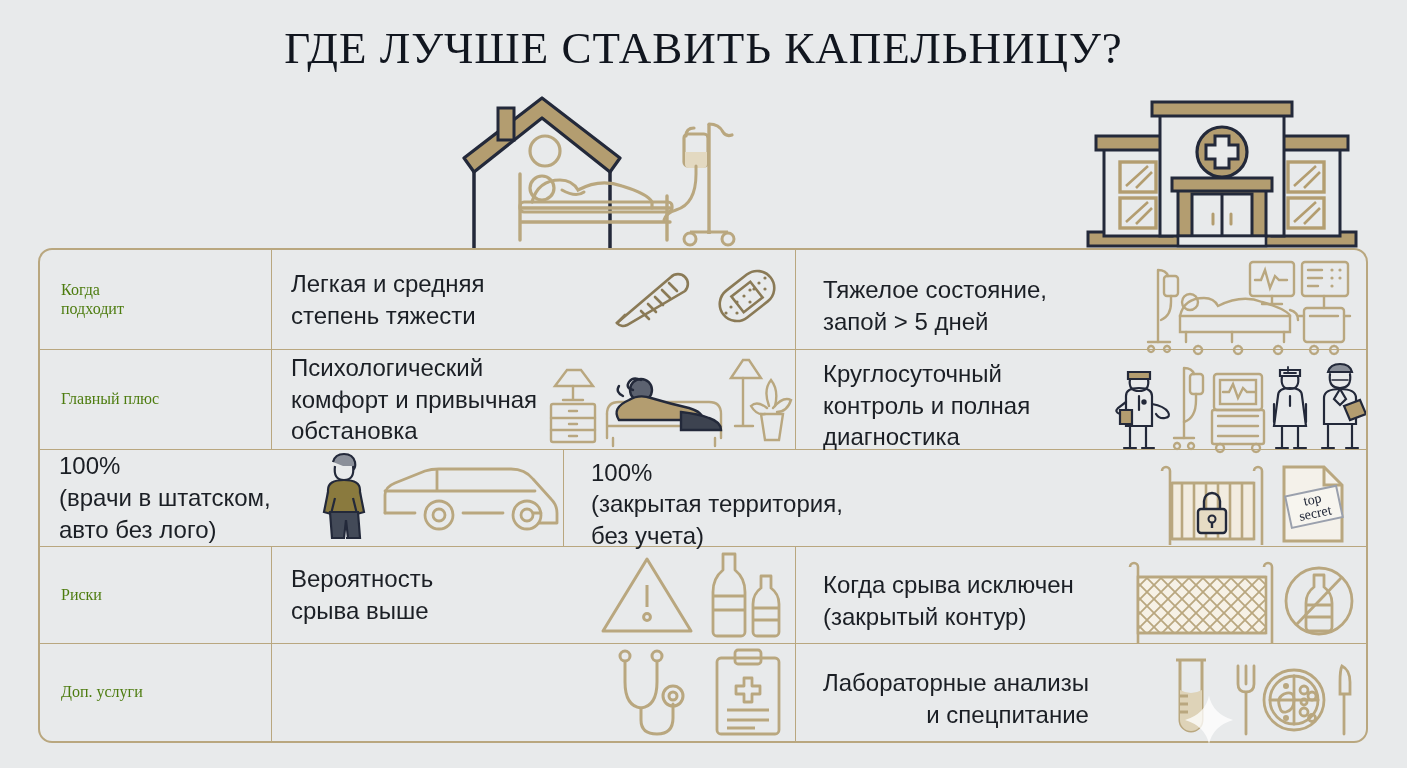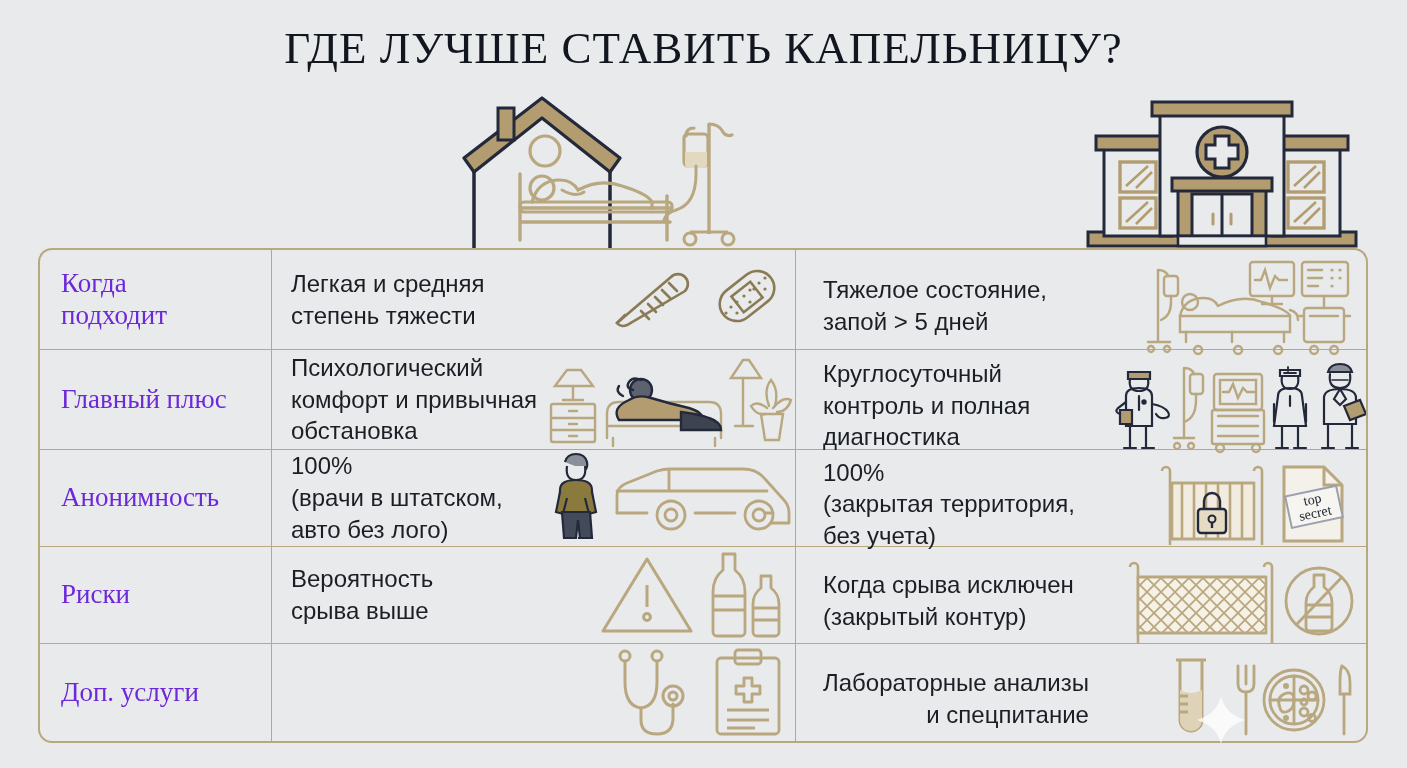--- a/index.html
+++ b/index.html
@@ -3,21 +3,21 @@
 <meta charset="utf-8">
 <style>
   html,body{margin:0;padding:0;}
   body{
     width:1407px;height:768px;
     background:#e8eaeb;
     font-family:"Liberation Sans", sans-serif;
     overflow:hidden;
     position:relative;
   }
-  .canvas{position:relative;width:1263px;height:768px;padding-left:12px;}
+  .canvas{position:relative;width:1263px;height:768px;}
 
   
   .title{
     position:absolute;top:22px;left:0;width:1407px;
     text-align:center;
     font-family:"Liberation Serif", serif;
     font-size:45px;
     letter-spacing:1px;
     color:#11161f;
     white-space:nowrap;
@@ -67,23 +67,23 @@
     border-right:1.5px solid #b9a77f;
     padding-left:19px;
   }
   .cell.hosp{
     flex:1;
     padding-left:27px;
     margin-top:12px;
   }
   .label-text{
     font-family:"Liberation Serif", serif;
-    font-size:27px;
+    font-size:16px;
     line-height:1.18;
-    color:#6d28d9;
+    color:#4d7c0f;
     white-space:pre-line;
   }
   .body-text{
     font-size:24px;
     line-height:1.32;
     color:#1b1f25;
     white-space:pre-line;
     position:relative;
     z-index:2;
   }
@@ -362,23 +362,20 @@
                   <path d="M208 66 v24 M232 66 v24 M202 90 h12 M226 90 h12"></path>
                 </g>
               </g>
             </svg>
           </span>
         </div>
       </div>
     </div>
 
     <div class="row r2">
-      <div class="cell label">
-        <div class="label-text">Анонимность</div>
-      </div>
       <div class="cell home">
         <div class="body-text">100%
 (врачи в штатском,
 авто без лого)</div>
         <div class="cell-icons">
           <span>
             <svg width="58" height="92" viewBox="0 0 58 92">
               <g stroke="#23293a" stroke-width="2.2" fill="none">
                 <path d="M18 10 q2 -8 11 -8 q9 0 11 8 q1 6 -2 8" fill="#8a8f99"></path>
                 <path d="M20 14 q-2 14 9 14 q11 0 9 -14" fill="#e8eaeb"></path>

